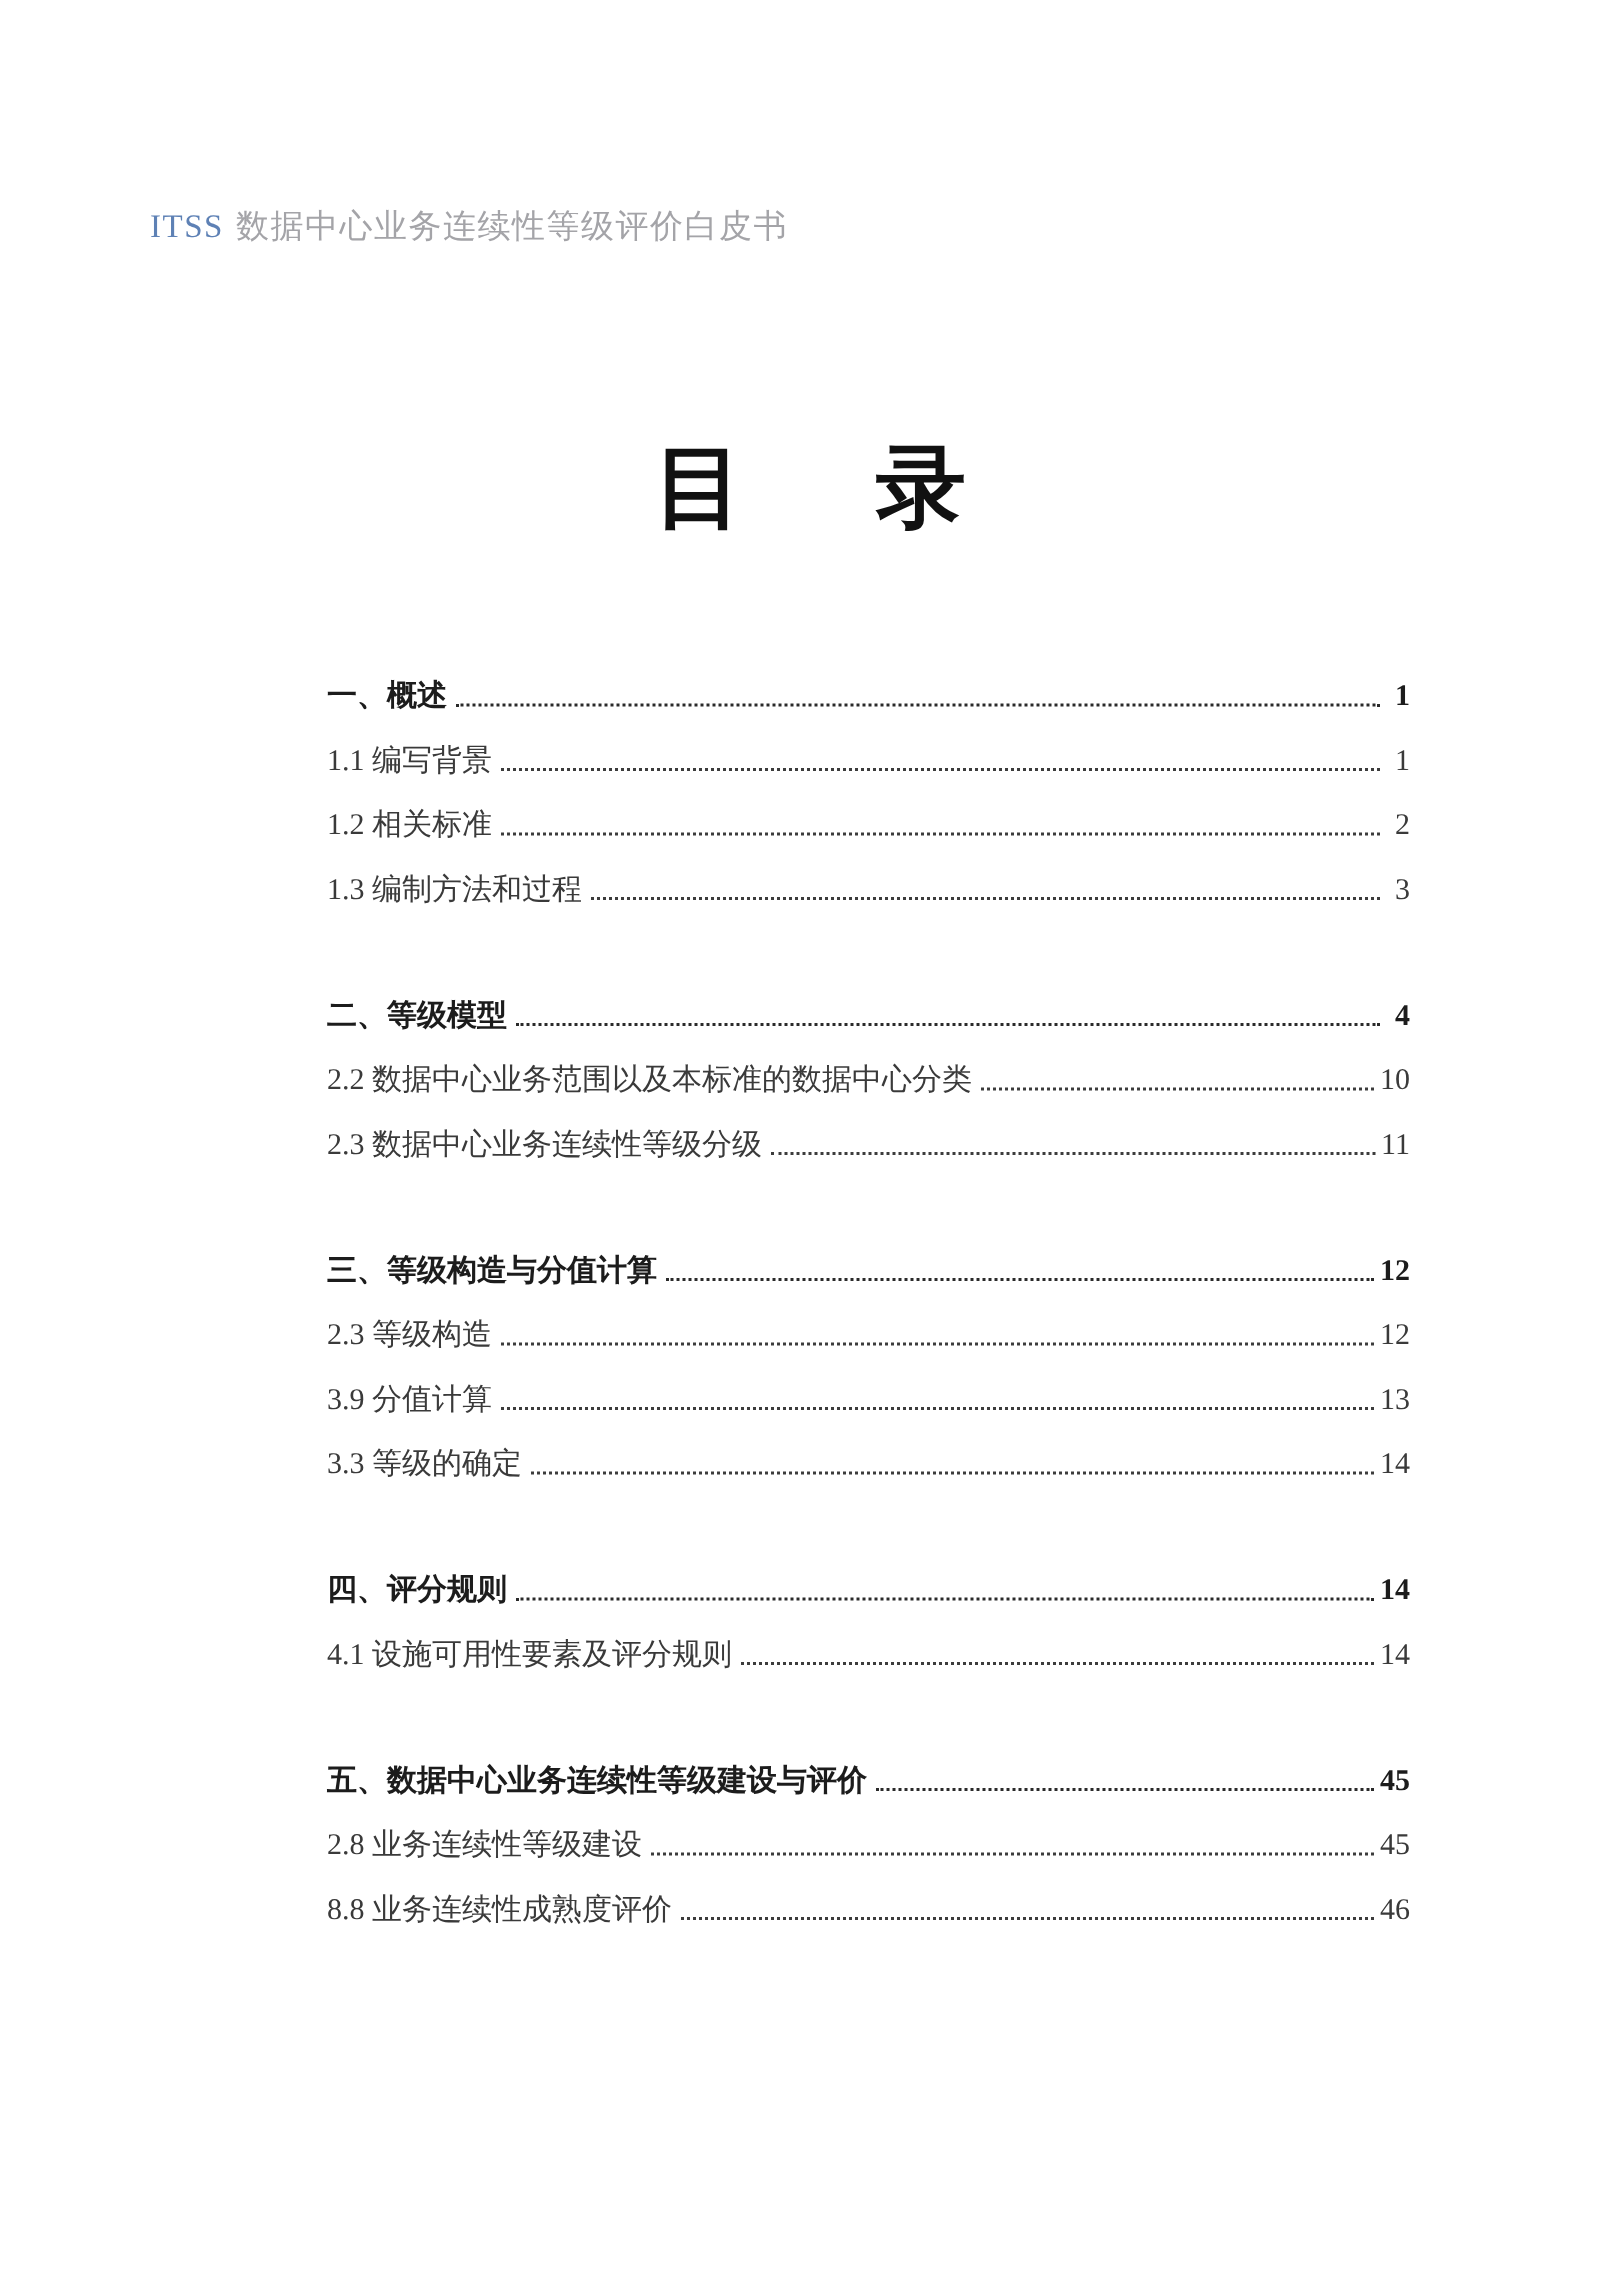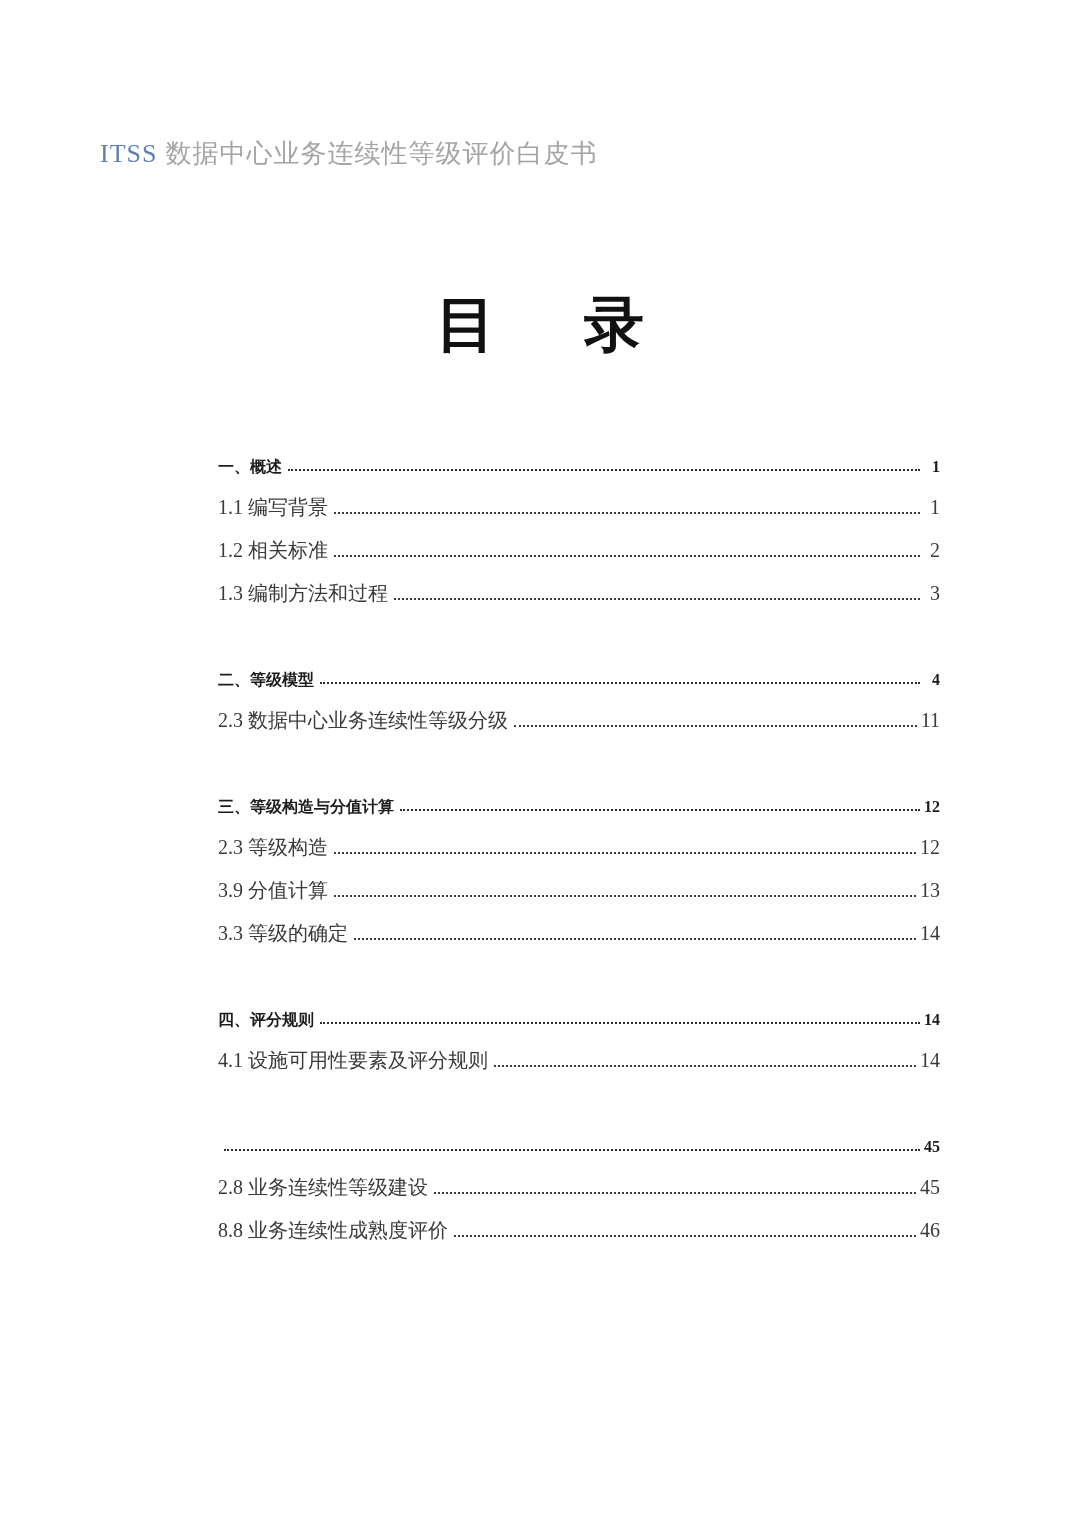--- a/index.html
+++ b/index.html
@@ -21,21 +21,21 @@
     margin: 0 auto;
     background: var(--page-bg);
     overflow: hidden;
   }
 
   
   .running-header {
     position: absolute;
     top: 136px;
     left: 100px;
-    font-size: 26px;
+    font-size: 22px;
     letter-spacing: 1px;
     white-space: nowrap;
   }
   .running-header .brand {
     color: var(--brand-blue);
     margin-right: 8px;
   }
   .running-header .doc-title {
     color: var(--header-gray);
   }
@@ -65,21 +65,21 @@
   .toc-row {
     display: flex;
     align-items: flex-end;
     height: 43px;
     font-size: 20px;
     color: var(--body-text);
     cursor: pointer;
   }
   .toc-row.section {
     font-weight: bold;
-    font-size: 16px;
+    font-size: 20px;
     color: var(--heading-text);
   }
   .toc-row.gap-before { margin-top: 41px; }
   .toc-row .label {
     white-space: nowrap;
     line-height: 1.25;
   }
   .toc-row .leader {
     flex: 1;
     align-self: flex-end;
@@ -131,20 +131,25 @@
       <span class="leader"></span>
       <span class="pagenum">3</span>
     </div>
 
     <div class="toc-row section gap-before">
       <span class="label">二、等级模型</span>
       <span class="leader"></span>
       <span class="pagenum">4</span>
     </div>
     <div class="toc-row item">
+      <span class="label">2.2 数据中心业务范围以及本标准的数据中心分类</span>
+      <span class="leader"></span>
+      <span class="pagenum">10</span>
+    </div>
+    <div class="toc-row item">
       <span class="label">2.3 数据中心业务连续性等级分级</span>
       <span class="leader"></span>
       <span class="pagenum">11</span>
     </div>
 
     <div class="toc-row section gap-before">
       <span class="label">三、等级构造与分值计算</span>
       <span class="leader"></span>
       <span class="pagenum">12</span>
     </div>
@@ -169,20 +174,21 @@
       <span class="leader"></span>
       <span class="pagenum">14</span>
     </div>
     <div class="toc-row item">
       <span class="label">4.1 设施可用性要素及评分规则</span>
       <span class="leader"></span>
       <span class="pagenum">14</span>
     </div>
 
     <div class="toc-row section gap-before">
+      <span class="label">五、数据中心业务连续性等级建设与评价</span>
       <span class="leader"></span>
       <span class="pagenum">45</span>
     </div>
     <div class="toc-row item">
       <span class="label">2.8 业务连续性等级建设</span>
       <span class="leader"></span>
       <span class="pagenum">45</span>
     </div>
     <div class="toc-row item">
       <span class="label">8.8 业务连续性成熟度评价</span>

